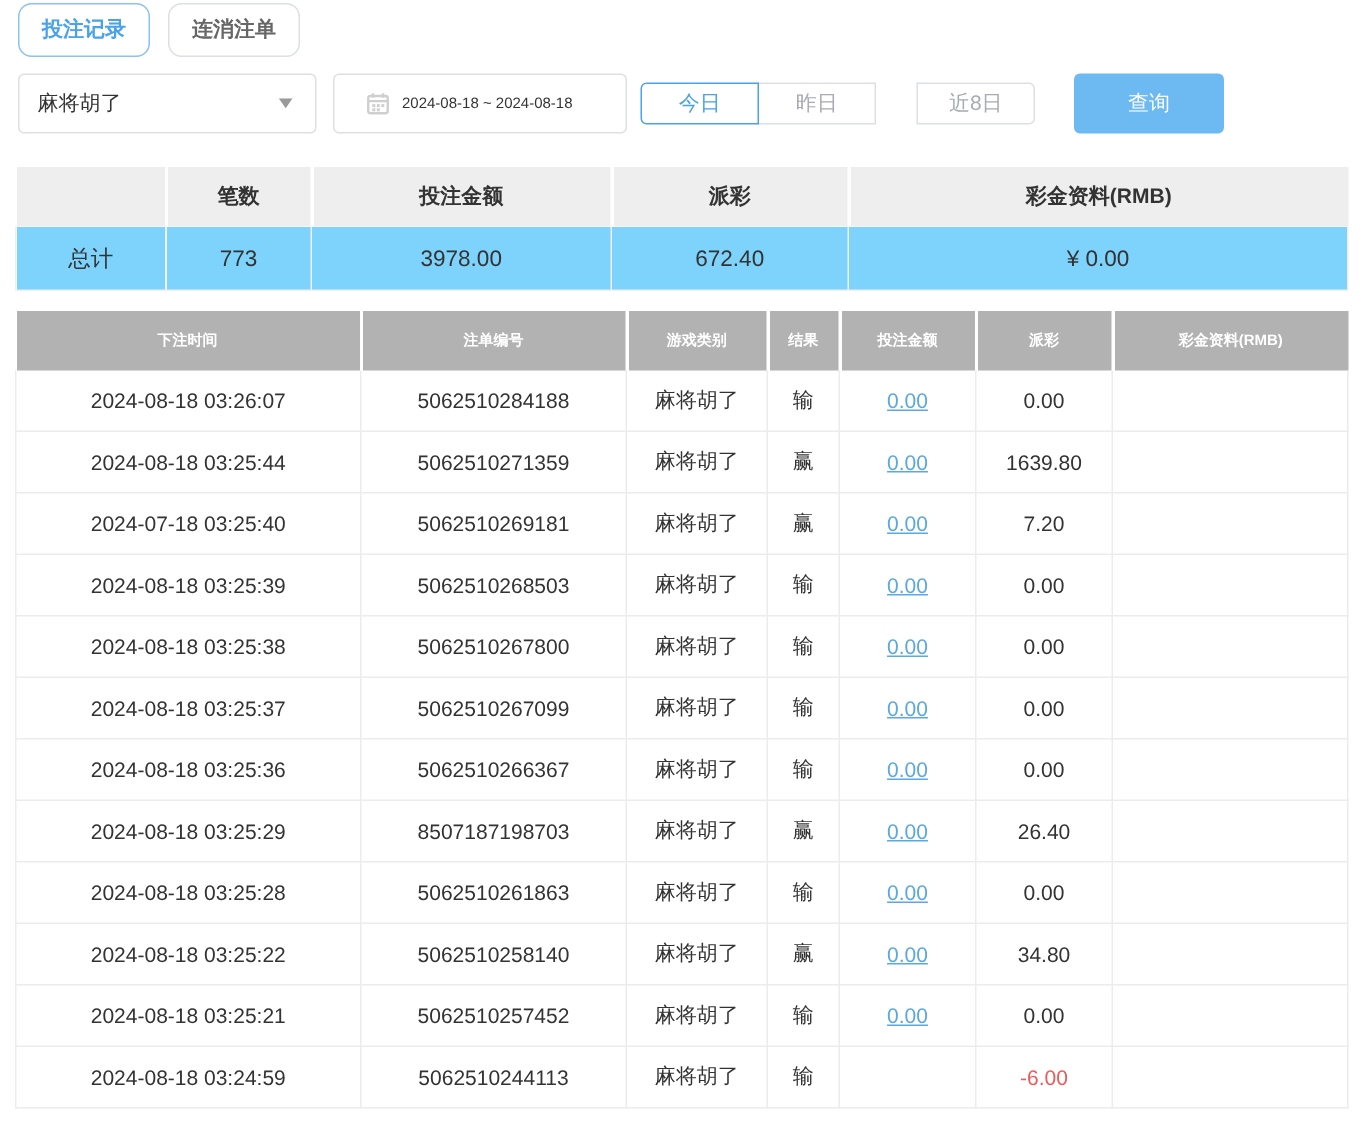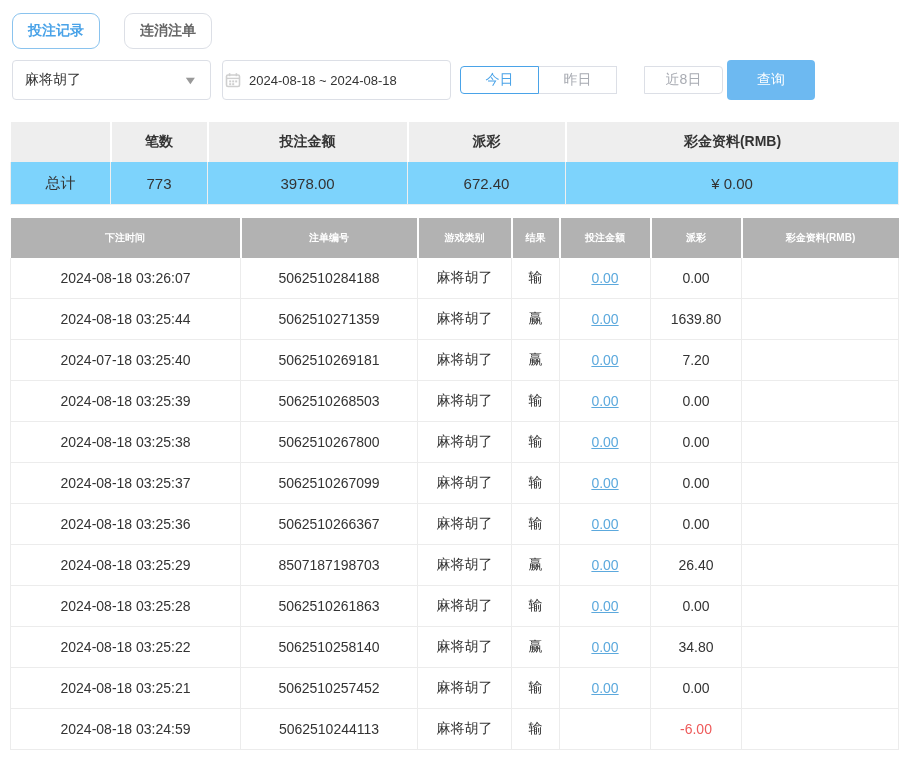--- a/index.html
+++ b/index.html
@@ -4,54 +4,54 @@
 <style>
   html,body{margin:0;padding:0;}
   body{
     width:908px;height:758px;overflow:hidden;background:#fff;
     font-family:"Liberation Sans","DejaVu Sans",sans-serif;
     color:#333;position:relative;
   }
   .page{padding:0 10px;}
 
   
-  .tabs{display:flex;gap:24px;padding-top:13px;padding-left:2px;}
+  .tabs{display:flex;gap:12px;padding-top:2px;padding-left:2px;}
   .tab-btn{
     height:36px;display:inline-flex;align-items:center;justify-content:center;
     padding:0 15px;border-radius:9px;background:#fff;font-size:14px;
     border:1px solid #dcdfe6;color:#666;cursor:pointer;box-sizing:border-box;font-weight:bold;
   }
   .tab-btn.active{border-color:#8ac3ee;color:#4aa3e8;font-weight:bold;}
 
   
   .toolbar{display:flex;align-items:center;margin-top:11px;padding-left:2px;}
   .select-box{
     width:199px;height:40px;border:1px solid #dcdfe6;border-radius:4px;
     display:flex;align-items:center;box-sizing:border-box;padding:0 12px;
     font-size:14px;color:#333;background:#fff;cursor:pointer;
   }
   .select-box .sel-text{flex:1;}
   .caret{color:#999;font-size:11px;transform:scaleX(1.4);margin-right:2px;}
   .date-box{
-    margin-left:11px;width:229px;height:40px;border:1px solid #dcdfe6;border-radius:4px;
-    display:flex;align-items:center;box-sizing:border-box;padding:0 2px;
-    font-size:13px;color:#333;background:#fff;cursor:pointer;
+    margin-left:11px;width:196px;height:40px;border:1px solid #dcdfe6;border-radius:4px;
+    display:flex;align-items:center;box-sizing:border-box;padding:0 21px;
+    font-size:10px;color:#333;background:#fff;cursor:pointer;
   }
   .date-box svg{margin-right:8px;flex:none;}
   .range-group{display:inline-flex;margin-left:9px;}
   .range-btn{
     height:28px;min-width:79px;box-sizing:border-box;border:1px solid #dcdfe6;
     background:#fff;color:#a8abb2;font-size:14px;display:inline-flex;
     align-items:center;justify-content:center;margin-left:-1px;cursor:pointer;position:relative;
   }
   .range-btn:first-child{border-radius:4px 0 0 4px;margin-left:0;}
   .range-btn:last-child{border-radius:0 4px 4px 0;margin-left:27px;}
   .range-btn.active{border-color:#4aa3e8;color:#4aa3e8;z-index:1;}
   .search-btn{
-    margin-left:4px;height:40px;width:88px;border:none;border-radius:4px;
+    margin-left:26px;height:40px;width:100px;border:none;border-radius:4px;
     background:#6db9f1;color:#fff;font-size:14px;cursor:pointer;
     display:inline-flex;align-items:center;justify-content:center;
   }
 
   
   table{border-collapse:collapse;table-layout:fixed;width:888px;}
   td,th{text-align:center;overflow:hidden;white-space:nowrap;}
 
   .summary{margin-top:22px;}
   .summary th{

